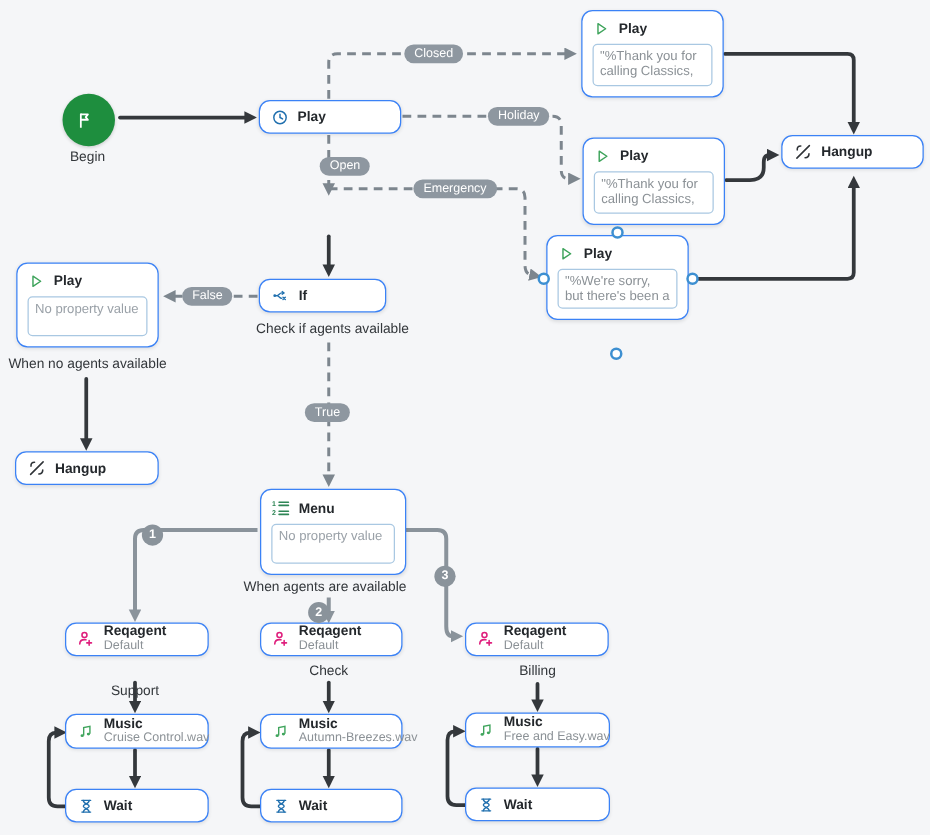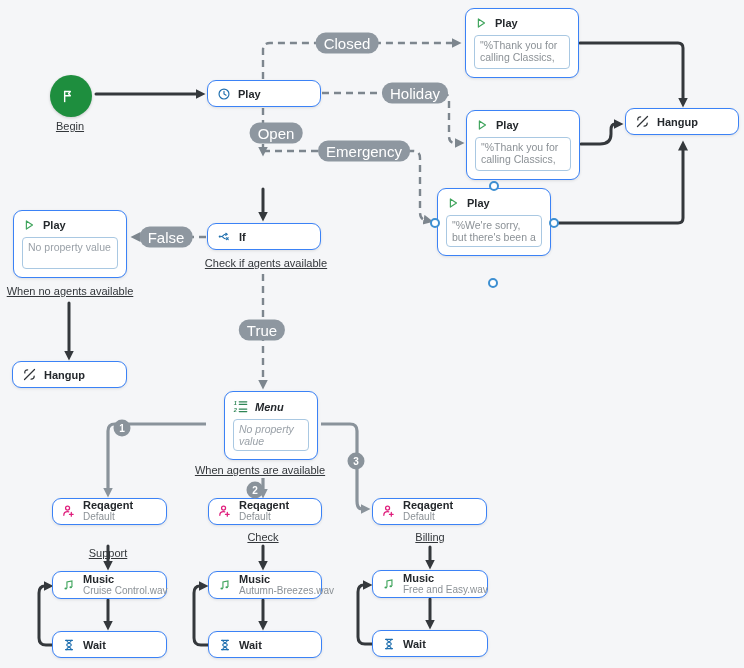--- a/index.html
+++ b/index.html
@@ -12,26 +12,26 @@
   .node.col{flex-direction:column;align-items:stretch;padding:7px 8px 8px;}
   .trow{display:flex;align-items:center;}
   .icon{flex:0 0 auto;margin-right:7px;}
   .title{font-size:11px;font-weight:bold;color:#24282c;white-space:nowrap;}
   .twoline{display:flex;flex-direction:column;justify-content:center;line-height:1.05;}
   .sub{font-size:10px;color:#8b9196;white-space:nowrap;}
   .inputbox{margin-top:5px;flex:1;border:1px solid #a9c8e2;border-radius:4px;
         padding:3px 5px;font-size:10.5px;line-height:1.18;color:#8b9196;overflow:hidden;}
   .inputbox.ph{color:#9aa1a8;}
   .pill{position:absolute;transform:translate(-50%,-50%);background:#8e97a0;color:#fff;
-        font-size:15px;padding:2px 8px;border-radius:10px;white-space:nowrap;z-index:4;}
+        font-size:10px;padding:2px 8px;border-radius:10px;white-space:nowrap;z-index:4;}
   .npill{position:absolute;transform:translate(-50%,-50%);background:#8a939b;color:#fff;
         font-size:10px;font-weight:bold;padding:3px 5px;min-width:7px;text-align:center;
         border-radius:10px;z-index:4;}
   .caption{position:absolute;transform:translateX(-50%);font-size:11px;color:#33373b;
-        white-space:nowrap;text-align:center;z-index:3;text-decoration:underline;}
+        white-space:nowrap;text-align:center;z-index:3;}
   .begin-circle{position:absolute;width:42px;height:42px;border-radius:50%;background:#1e8e3e;
         display:flex;align-items:center;justify-content:center;z-index:3;
         box-shadow:0 1px 3px rgba(0,0,0,.18);}
   .handle{position:absolute;width:10px;height:10px;box-sizing:border-box;border:2px solid #3d8fd1;
         background:#fff;border-radius:50%;transform:translate(-50%,-50%);z-index:5;}
 </style>
 </head>
 <body>
 
 <div id="canvas">
@@ -93,21 +93,21 @@
 
   <div class="node" style="left:207px;top:80px;width:114px;height:27px;">
     <svg class="icon" width="14" height="14" viewBox="0 0 24 24" fill="none" stroke="#1f6fae" stroke-width="2" stroke-linecap="round">
       <circle cx="12" cy="12" r="8.5"></circle>
         <path d="M12 7.5 V12 L15.5 14"></path>
     </svg>
     <span class="title">Play</span>
   </div>
 
 
-  <div class="node" style="left:207px;top:223px;width:114px;height:27px;">
+  <div class="node" style="left:207px;top:223px;width:102px;height:27px;">
     <svg class="icon" width="15" height="15" viewBox="0 0 24 24" fill="none" stroke="#1f6fae" stroke-width="1.7" stroke-linecap="round">
       <circle cx="4.5" cy="12" r="1.8" fill="#1f6fae" stroke="none"></circle>
       <path d="M6.5 12 C10.5 12 10 8.5 13.5 8.5 H15.5"></path>
       <path d="M14 6.8 L16.3 8.5 L14 10.2"></path>
       <path d="M6.5 12 C10.5 12 10 15.5 13.5 15.5"></path>
       <path d="M15 14 L18 17 M18 14 L15 17"></path>
     </svg>
     <span class="title">If</span>
   </div>
   <div class="caption" style="left:266px;top:257px;">Check if agents available</div>
@@ -168,21 +168,21 @@
 
   <div class="node" style="left:12px;top:361px;width:115px;height:27px;">
     <svg class="icon" width="15" height="15" viewBox="0 0 24 24" fill="none" stroke="#2f3337" stroke-width="2" stroke-linecap="round">
       <path d="M4 20 L20 4"></path>
         <path d="M9 4.5 Q4 4.5 4.5 9.5"></path>
         <path d="M19.5 14.5 Q19.5 19.5 14.5 19.5"></path>
     </svg>
     <span class="title">Hangup</span>
   </div>
 
-  <div class="node col" style="left:224px;top:391px;width:94px;height:69px;font-style:italic;">
+  <div class="node col" style="left:208px;top:391px;width:117px;height:69px;">
     <div class="trow">
       <svg class="icon" width="15" height="15" viewBox="0 0 24 24" fill="none" stroke="#2e8555" stroke-width="2" stroke-linecap="round">
         <text x="1" y="9" font-size="9" font-weight="bold" fill="#2e8555" stroke="none">1</text>
         <text x="1" y="21" font-size="9" font-weight="bold" fill="#2e8555" stroke="none">2</text>
         <path d="M10 4.5 H22 M10 8.5 H22 M10 16 H22 M10 20 H22"></path>
       </svg>
       <span class="title">Menu</span>
     </div>
     <div class="inputbox ph">No property value</div>
   </div>

